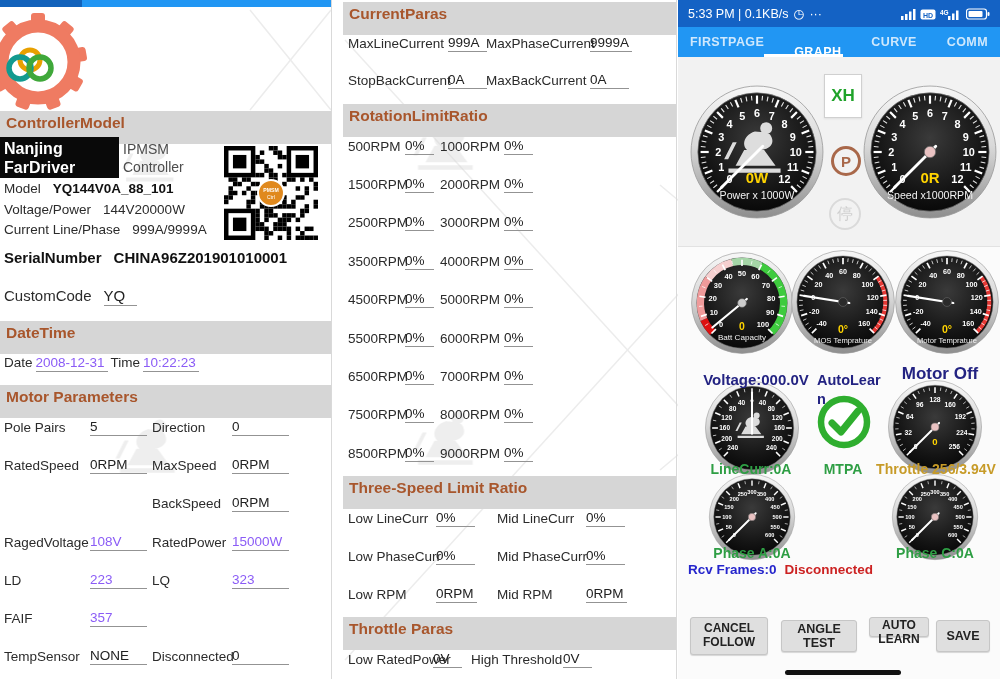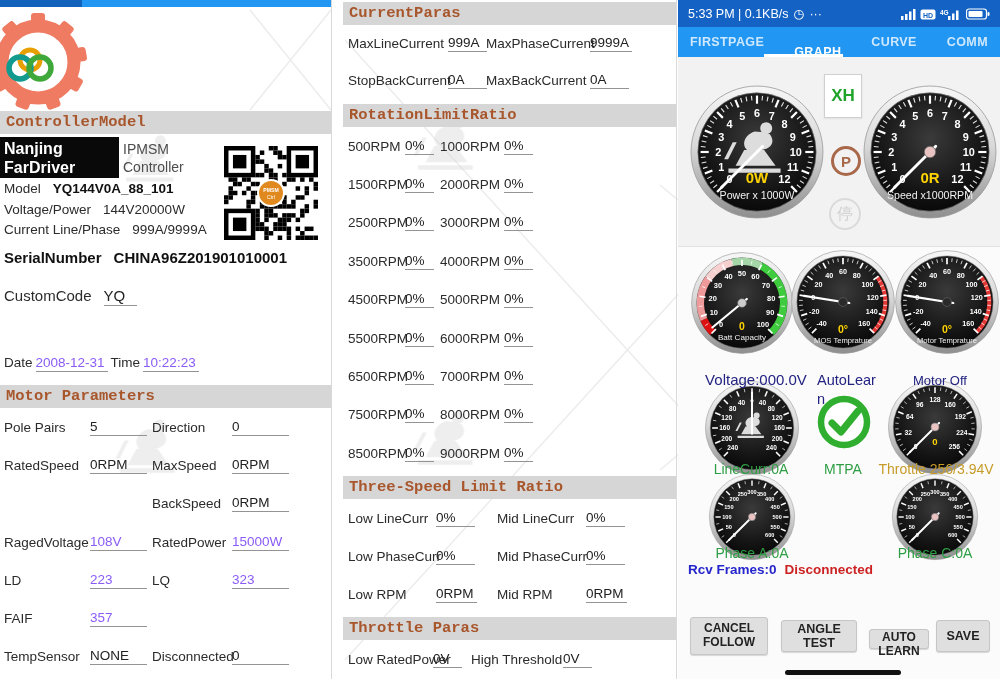--- a/index.html
+++ b/index.html
@@ -1,22 +1,22 @@
 <!DOCTYPE html>
 <html><head>
 <meta charset="utf-8">
 <style>
   html,body{margin:0;padding:0;background:#e9e9e9;}
   .screen{position:relative;width:1000px;height:679px;background:#fff;overflow:hidden;
           font-family:"Liberation Sans",sans-serif;color:#222;}
   .abs{position:absolute;}
   .vline{position:absolute;top:0;bottom:0;width:1px;background:#d9d9d9;}
   
-  .band{position:absolute;left:0;right:0;height:23px;background:#d6d6d6;color:#a8562c;
-        font-size:15.5px;font-weight:600;line-height:23px;padding-left:6px;box-sizing:border-box;font-family:Liberation Mono, monospace;}
+  .band{position:absolute;left:0;right:0;height:33px;background:#d6d6d6;color:#a8562c;
+        font-size:15.5px;font-weight:600;line-height:23px;padding-left:6px;box-sizing:border-box;}
   
   .col-left{position:absolute;left:0;top:0;width:331px;height:679px;}
   .col-mid{position:absolute;left:343px;top:0;width:333px;height:679px;}
   .phone{position:absolute;left:678px;top:0;width:322px;height:679px;background:#fbfbfb;}
   
   .rows{position:absolute;left:0;right:0;}
   .prow{display:grid;align-items:center;height:var(--rh,38px);font-size:13.5px;}
   .lbl{color:#2b2b2b;white-space:nowrap;}
   .val{justify-self:start;border-bottom:1.5px solid #939393;padding:0 3px 1px 0;
        min-width:36px;white-space:nowrap;color:#222;}
@@ -51,34 +51,34 @@
   .pc-band{position:absolute;left:0;top:57px;right:0;height:189px;background:#f2f2f2;}
   .pc-div{position:absolute;left:0;top:246px;right:0;height:1px;background:#e2e2e2;}
   .gauge{position:absolute;}
   .xh-badge{position:absolute;left:146px;top:74px;width:36px;height:42px;background:#fff;border:1px solid #d0d0d0;
             color:#1fa32a;font-size:17px;font-weight:bold;display:flex;align-items:center;justify-content:center;
             box-shadow:0 1px 2px rgba(0,0,0,.08);}
   .p-badge{position:absolute;left:153px;top:146px;width:24px;height:24px;border:3px solid #a9684a;border-radius:50%;
            color:#a9684a;font-size:15px;font-weight:bold;display:flex;align-items:center;justify-content:center;background:transparent;}
   .stop-badge{position:absolute;left:151px;top:198px;width:28px;height:28px;border:2px solid #dadada;border-radius:50%;
            color:#cfcfcf;font-size:16px;display:flex;align-items:center;justify-content:center;}
-  .plabel{position:absolute;text-align:center;font-weight:normal;}
+  .plabel{position:absolute;text-align:center;font-weight:bold;}
   .navy{color:#232382;}
   .green{color:#2e9e44;}
   .gold{color:#c79b28;}
   .rcv{position:absolute;left:10px;top:562px;font-size:13.5px;font-weight:600;display:flex;gap:8px;}
   .rcv .frames{color:#2525cc;}
   .rcv .disc{color:#cc2222;}
   .btnrow{position:absolute;left:0;top:617px;right:0;height:42px;}
   .btnrow button{position:absolute;background:#dfdfdf;border:1px solid #c6c6c6;border-radius:3px;
                  font-family:"Liberation Sans",sans-serif;font-size:12px;font-weight:bold;color:#222;
                  line-height:1.15;box-shadow:0 1px 1px rgba(0,0,0,.15);cursor:pointer;}
   .btnrow button:nth-of-type(1){left:12px;width:78px;height:38px;top:0;}
   .btnrow button:nth-of-type(2){left:103px;width:76px;height:32px;top:3px;font-size:12.5px;}
-  .btnrow button:nth-of-type(3){left:191px;width:60px;height:20px;top:12px;}
+  .btnrow button:nth-of-type(3){left:191px;width:60px;height:20px;top:0;}
   .btnrow button:nth-of-type(4){left:258px;width:54px;height:32px;top:3px;font-size:12.5px;}
   .homebar{position:absolute;left:107px;top:670px;width:116px;height:5px;border-radius:3px;background:#111;}
   .overlay{position:absolute;left:0;top:0;pointer-events:none;}
 </style>
 </head>
 <body>
 
 <svg width="0" height="0" style="position:absolute">
   <defs>
     <radialGradient id="gface" cx="50%" cy="38%" r="75%">
@@ -305,20 +305,23 @@
 
     <div class="inforow" style="top:249px;font-size:15px">
       <span class="b">SerialNumber</span>
         <span class="b">CHINA96Z201901010001</span>
     </div>
     <div class="inforow" style="top:287px;font-size:15px">
       <span class="lbl">CustomCode</span>
       <span class="val" style="min-width:30px">YQ</span>
     </div>
 
+    <div class="band" style="top:321px">
+      <span>DateTime</span>
+    </div>
     <div class="inforow" style="top:355px;gap:3px">
       <span class="lbl">Date</span>
       <span class="val olive">2008-12-31</span>
       <span class="lbl">Time</span>
       <span class="val olive">10:22:23</span>
     </div>
 
     <div class="band" style="top:385px">
       <span>Motor Parameters</span>
     </div>
@@ -1057,21 +1060,21 @@
     <div class="p-badge">P</div>
     <div class="stop-badge">停</div>
 
     <svg class="abs" style="left:139px;top:395px" width="54" height="54" viewBox="0 0 54 54">
       <circle cx="27" cy="27" r="23" fill="#fff" stroke="#2fae2f" stroke-width="6.5"></circle>
       <path d="M 15,28 L 24,37 L 41,16" fill="none" stroke="#2fae2f" stroke-width="7" stroke-linecap="round" stroke-linejoin="round"></path>
     </svg>
 
     <div class="plabel navy" style="left:8px;top:371px;width:140px;font-size:15px">Voltage:000.0V</div>
     <div class="plabel navy" style="left:139px;top:371px;width:66px;font-size:14.5px;text-align:left;word-break:break-all;line-height:1.3">AutoLearn</div>
-    <div class="plabel navy" style="left:207px;top:373px;width:110px;font-size:13px">Motor Off</div>
+    <div class="plabel navy" style="left:207px;top:364px;width:110px;font-size:17px">Motor Off</div>
 
     <div class="plabel green" style="left:8px;top:461px;width:130px;font-size:14px">LineCurr:0A</div>
     <div class="plabel green" style="left:135px;top:461px;width:60px;font-size:14px">MTPA</div>
     <div class="plabel gold" style="left:178px;top:461px;width:160px;font-size:14px">Throttle 256/3.94V</div>
 
     <div class="plabel green" style="left:14px;top:545px;width:120px;font-size:14px">Phase A:0A</div>
     <div class="plabel green" style="left:197px;top:545px;width:120px;font-size:14px">Phase C:0A</div>
 
     <div class="rcv">
       <span class="frames">Rcv Frames:0</span>

